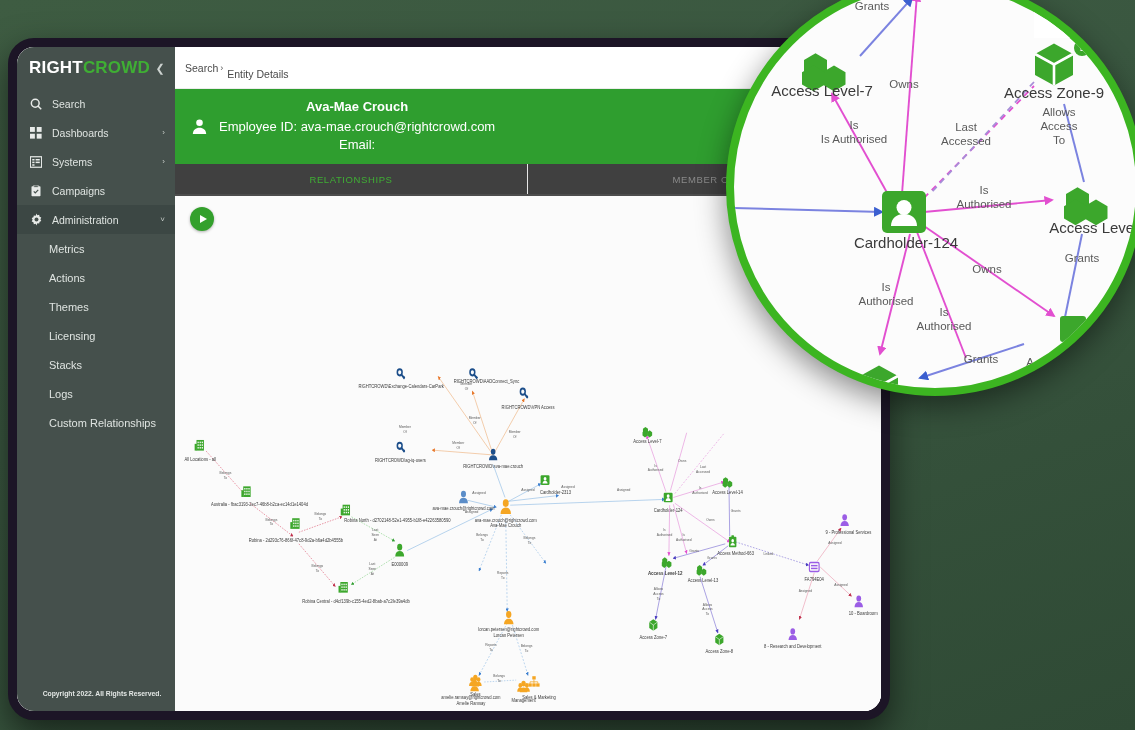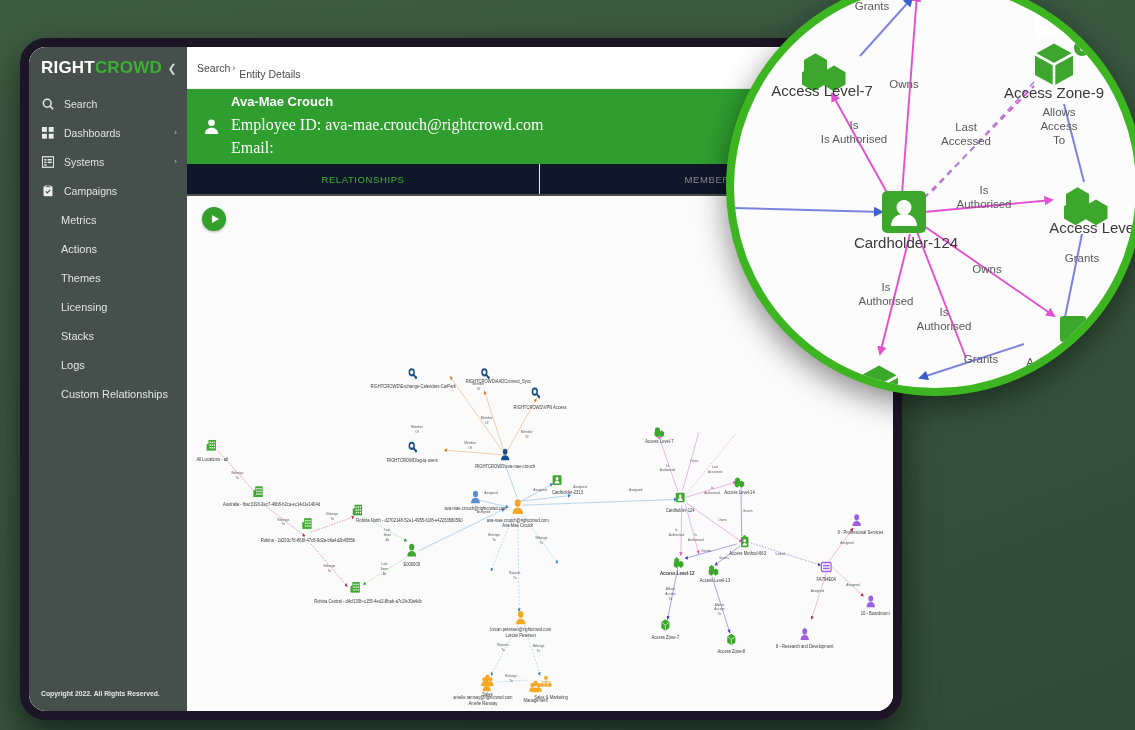--- a/index.html
+++ b/index.html
@@ -10,27 +10,28 @@
     font-family: "Liberation Sans", sans-serif;
     background: #3c5a40;
   }
   
   #backdrop {
     position: absolute; inset: 0;
     background: linear-gradient(160deg, #3e5c42 0%, #3a5740 40%, #2f4a35 100%);
   }
   #window {
     position: absolute;
-    left: 20px; top: 38px;
+    left: 8px; top: 38px;
     width: 882px; height: 682px;
     background: #fff;
     border: 9px solid #1c1526;
     border-radius: 26px;
     overflow: hidden;
     box-shadow: 0 14px 34px rgba(0,0,0,.55);
+    text-align: center;
   }
   #window-inner {
     position: absolute; inset: 0;
     display: flex;
     background: #fff;
   }
   
   #sidebar {
     width: 158px;
     background: #45504c;
@@ -101,25 +102,25 @@
     display: flex; align-items: center;
     padding-left: 14px;
     position: relative;
   }
   #entity-header .person-icon {
     width: 20px; flex: 0 0 20px; margin-right: 10px;
     display: flex; align-items: center; justify-content: center;
   }
   #entity-header .etext { line-height: 1.45; }
   #entity-header .ename { font-size: 13px; font-weight: bold; margin-bottom: 1px; }
-  #entity-header .erow { font-size: 16px; font-family: Liberation Serif, serif; }
+  #entity-header .erow { font-size: 13px; }
   #tabs {
     height: 32px;
     display: flex;
-    background: #0f172a;
+    background: #404040;
     border-bottom: 2px solid #4d4d4d;
     position: relative;
   }
   .tab {
     flex: 1 1 0;
     display: flex; align-items: center; justify-content: center;
     font-size: 9.5px; letter-spacing: .6px;
     color: #8a8a8a;
     border-right: 1px solid #e6e6e6;
   }
@@ -229,20 +230,30 @@
         <svg width="12" height="12" viewBox="0 0 16 16">
               <rect x="2" y="1.5" width="12" height="13.5" rx="1" fill="#e8ebe9"></rect>
               <rect x="5" y="0" width="6" height="3" rx="1" fill="#45504c" stroke="#e8ebe9" stroke-width="1"></rect>
               <path d="M5 8.5 l2 2 l4 -4" stroke="#45504c" stroke-width="1.6" fill="none"></path>
             </svg>
       </span>
       <span>Campaigns</span>
       <span class="caret"></span>
     </div>
 
+    <div class="nav-item active">
+      <span class="nicon">
+        <svg width="13" height="13" viewBox="0 0 16 16">
+              <path d="M8 0.6l1 2.1 2.3-.5.5 2.3 2.1 1-1.1 2.1 1.1 2.1-2.1 1-.5 2.3-2.3-.5L8 15.4l-1-2.1-2.3.5-.5-2.3-2.1-1L3.2 8.4 2.1 6.3l2.1-1 .5-2.3 2.3.5z" fill="#e8ebe9"></path>
+              <circle cx="8" cy="8" r="2.4" fill="#45504c"></circle>
+            </svg>
+      </span>
+      <span>Administration</span>
+      <span class="caret">˅</span>
+    </div>
 
     <div class="sub-item">
           <span>Metrics</span>
         </div>
     <div class="sub-item">
           <span>Actions</span>
         </div>
     <div class="sub-item">
           <span>Themes</span>
         </div>

